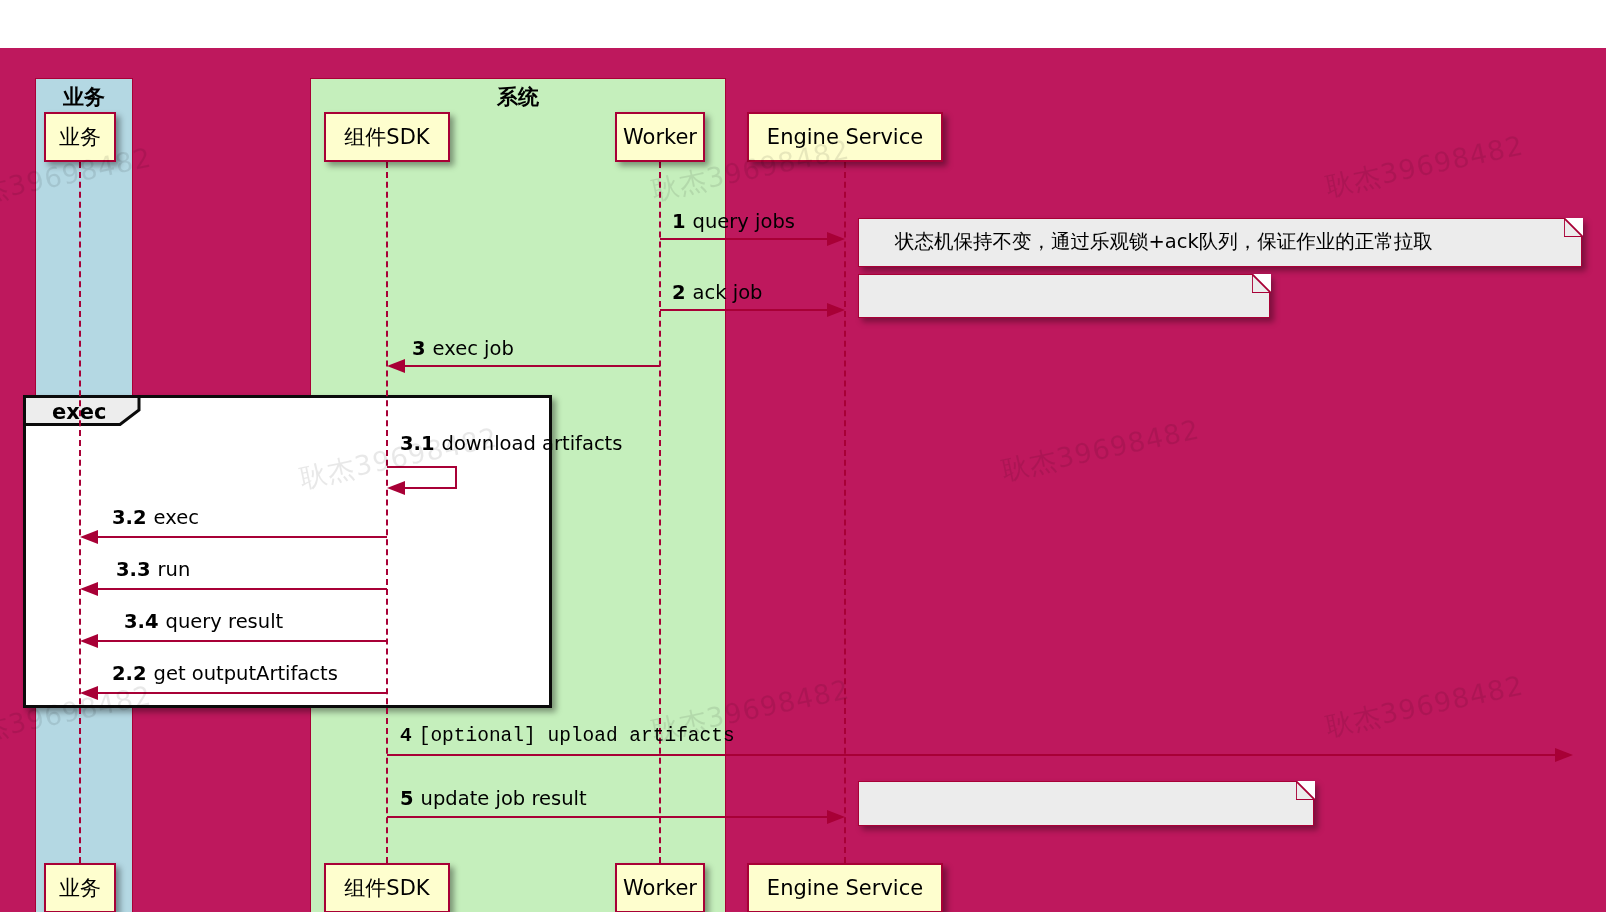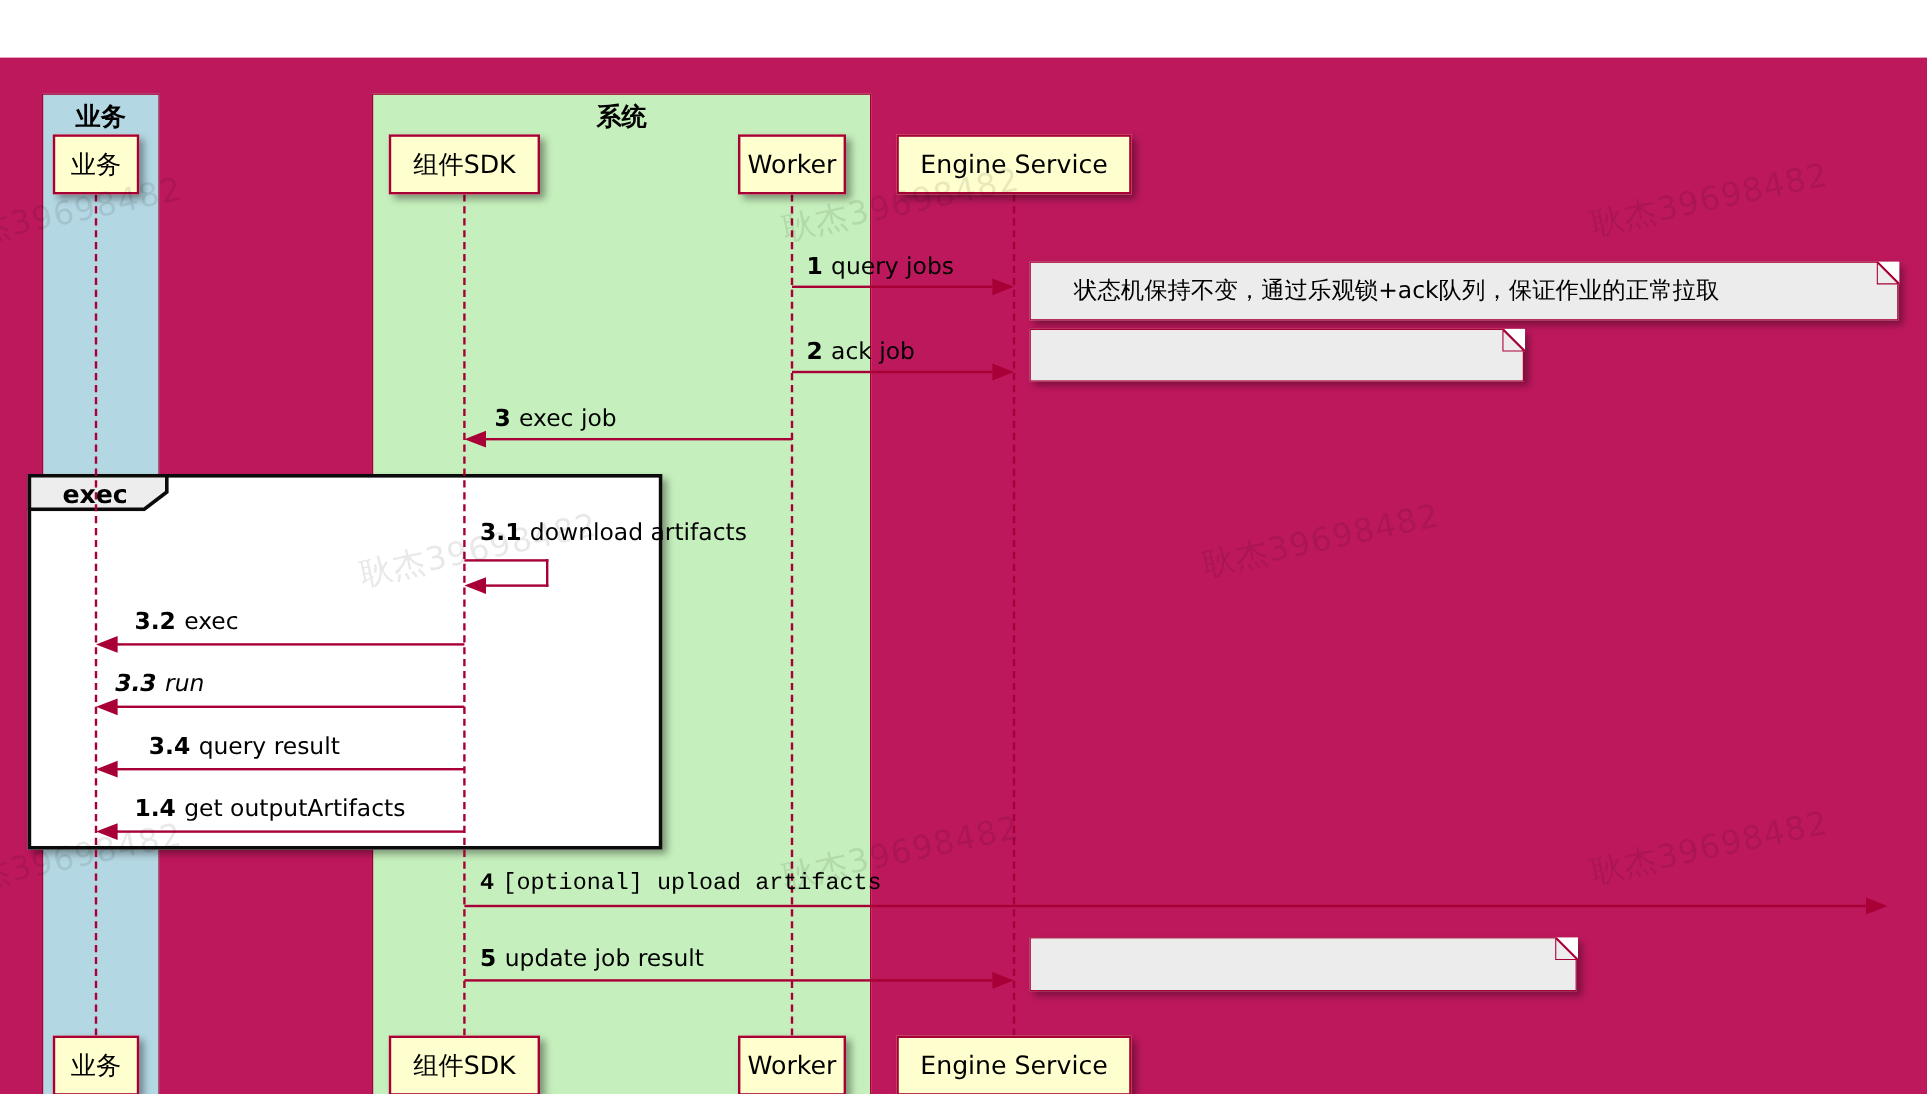--- a/index.html
+++ b/index.html
@@ -114,34 +114,34 @@
   <div class="line-v" style="left:455px; top:418px; height:23px;"></div>
   <div class="line-h" style="left:405px; top:439px; width:52px;"></div>
   <div class="ah-l" style="left:387px; top:433px;"></div>
 
   <div class="msg-label" style="left:112px; top:458px;">
     <b>3.2</b><span class="mtxt">exec</span>
   </div>
   <div class="line-h" style="left:97px; top:488px; width:290px;"></div>
   <div class="ah-l" style="left:80px; top:482px;"></div>
 
-  <div class="msg-label" style="left:96px; top:510px;font-style:italic;">
+  <div class="msg-label" style="left:116px; top:510px;">
     <b>3.3</b><span class="mtxt">run</span>
   </div>
   <div class="line-h" style="left:97px; top:540px; width:290px;"></div>
   <div class="ah-l" style="left:80px; top:534px;"></div>
 
   <div class="msg-label" style="left:124px; top:562px;">
     <b>3.4</b><span class="mtxt">query result</span>
   </div>
   <div class="line-h" style="left:97px; top:592px; width:290px;"></div>
   <div class="ah-l" style="left:80px; top:586px;"></div>
 
   <div class="msg-label" style="left:112px; top:614px;">
-    <b>1.4</b><span class="mtxt">get outputArtifacts</span>
+    <b>2.2</b><span class="mtxt">get outputArtifacts</span>
   </div>
   <div class="line-h" style="left:97px; top:644px; width:290px;"></div>
   <div class="ah-l" style="left:80px; top:638px;"></div>
 
   <div class="msg-label" style="left:400px; top:677px;font-family:Liberation Mono, monospace;">
     <b>4</b><span class="mtxt">[optional] upload artifacts</span>
   </div>
   <div class="line-h" style="left:387px; top:706px; width:1168px;"></div>
   <div class="ah-r" style="left:1555px; top:700px;"></div>
 

